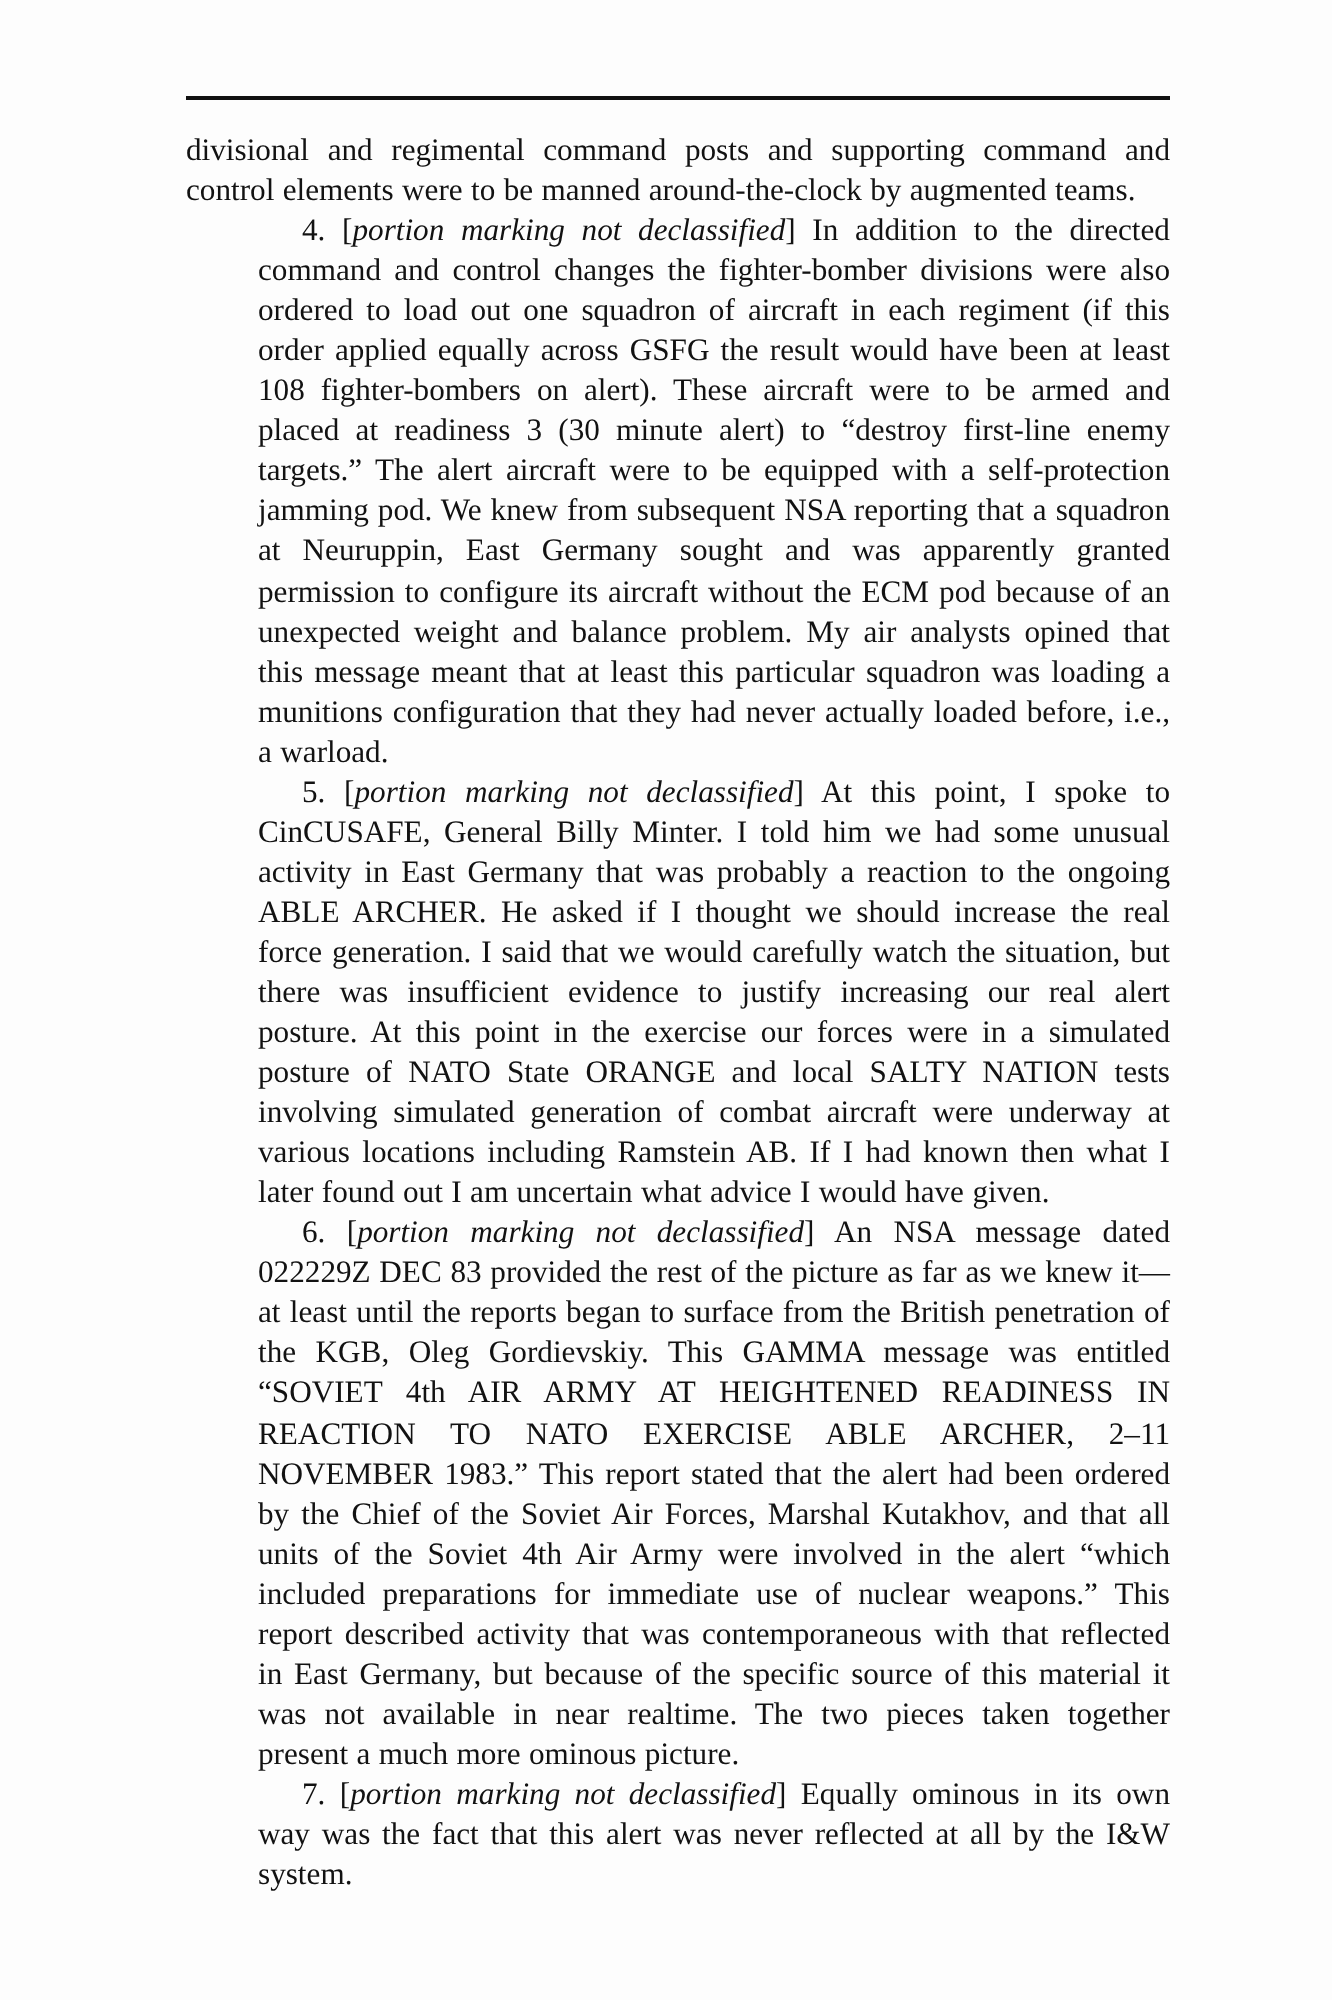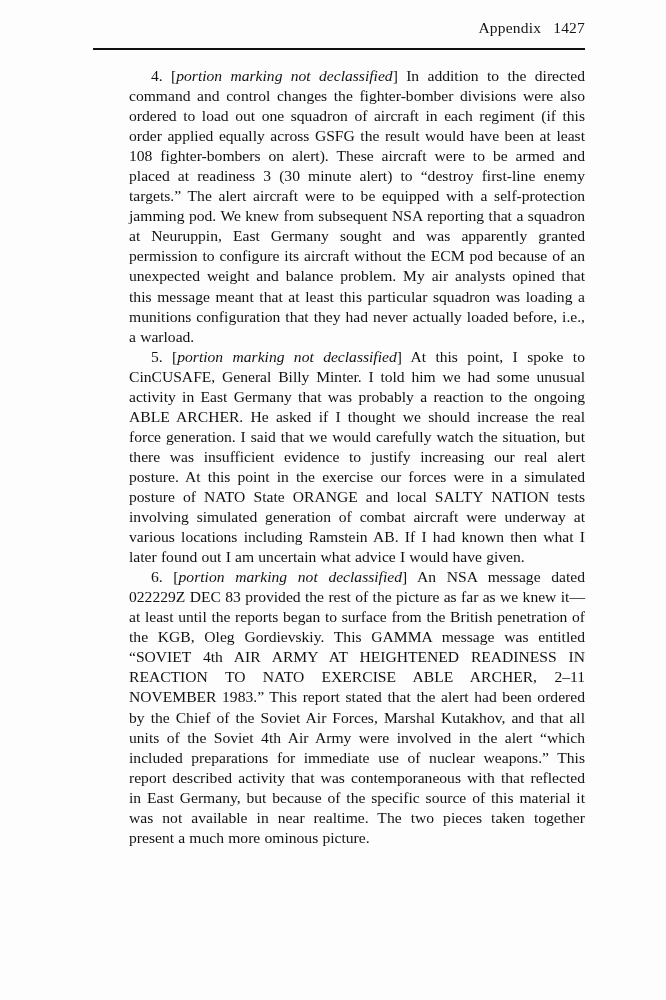--- a/index.html
+++ b/index.html
@@ -72,31 +72,30 @@
   }
   .redact {
     font-style: italic;
   }
 </style>
 </head>
 <body>
 
 <div class="page">
 
-  <div class="running-head">
-    <span class="rh-label">Appendix</span><span class="rh-folio">1427</span>
-  </div>
 
   <div class="head-rule"></div>
 
   <div class="body-col">
 
+    <p class="para"><span>divisional and regimental command posts and supporting command and control elements were to be manned around-the-clock by augmented teams.</span></p>
 
     <p class="para indent"><span>4. [</span><span class="redact">portion marking not declassified</span><span>] In addition to the directed command and control changes the fighter-bomber divisions were also ordered to load out one squadron of aircraft in each regiment (if this order applied equally across GSFG the result would have been at least 108 fighter-bombers on alert). These aircraft were to be armed and placed at readiness 3 (30 minute alert) to “destroy first-line enemy targets.” The alert aircraft were to be equipped with a self-protection jamming pod. We knew from subsequent NSA reporting that a squadron at Neuruppin, East Germany sought and was apparently granted permission to configure its aircraft without the ECM pod because of an unexpected weight and balance problem. My air analysts opined that this message meant that at least this particular squadron was loading a munitions configuration that they had never actually loaded before, i.e., a warload.</span></p>
 
     <p class="para indent"><span>5. [</span><span class="redact">portion marking not declassified</span><span>] At this point, I spoke to CinCUSAFE, General Billy Minter. I told him we had some unusual activity in East Germany that was probably a reaction to the ongoing ABLE ARCHER. He asked if I thought we should increase the real force generation. I said that we would carefully watch the situation, but there was insufficient evidence to justify increasing our real alert posture. At this point in the exercise our forces were in a simulated posture of NATO State ORANGE and local SALTY NATION tests involving simulated generation of combat aircraft were underway at various locations including Ramstein AB. If I had known then what I later found out I am uncertain what advice I would have given.</span></p>
 
     <p class="para indent"><span>6. [</span><span class="redact">portion marking not declassified</span><span>] An NSA message dated 022229Z DEC 83 provided the rest of the picture as far as we knew it—at least until the reports began to surface from the British penetration of the KGB, Oleg Gordievskiy. This GAMMA message was entitled “SOVIET 4th AIR ARMY AT HEIGHTENED READINESS IN REACTION TO NATO EXERCISE ABLE ARCHER, 2–11 NOVEMBER 1983.” This report stated that the alert had been ordered by the Chief of the Soviet Air Forces, Marshal Kutakhov, and that all units of the Soviet 4th Air Army were involved in the alert “which included preparations for immediate use of nuclear weapons.” This report described activity that was contemporaneous with that reflected in East Germany, but because of the specific source of this material it was not available in near realtime. The two pieces taken together present a much more ominous picture.</span></p>
 
+    <p class="para indent"><span>7. [</span><span class="redact">portion marking not declassified</span><span>] Equally ominous in its own way was the fact that this alert was never reflected at all by the I&amp;W system.</span></p>
 
   </div>
 
 </div>
 
 </body></html>

